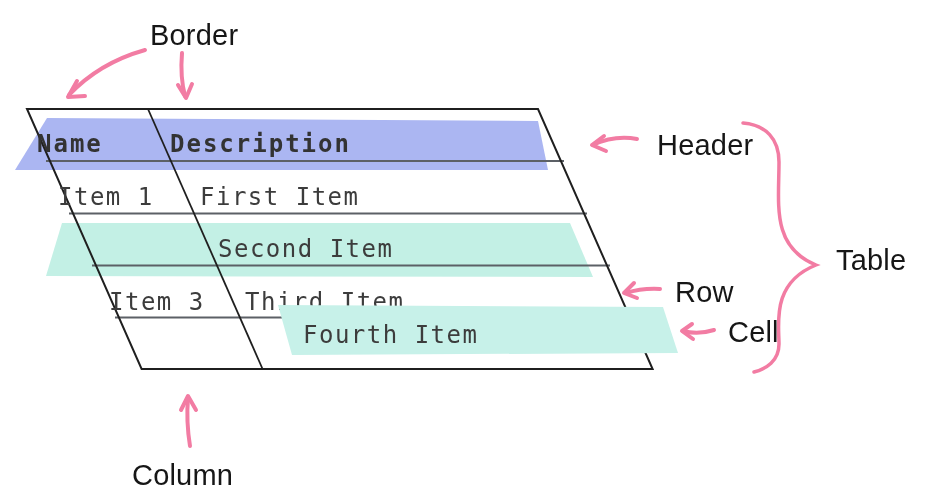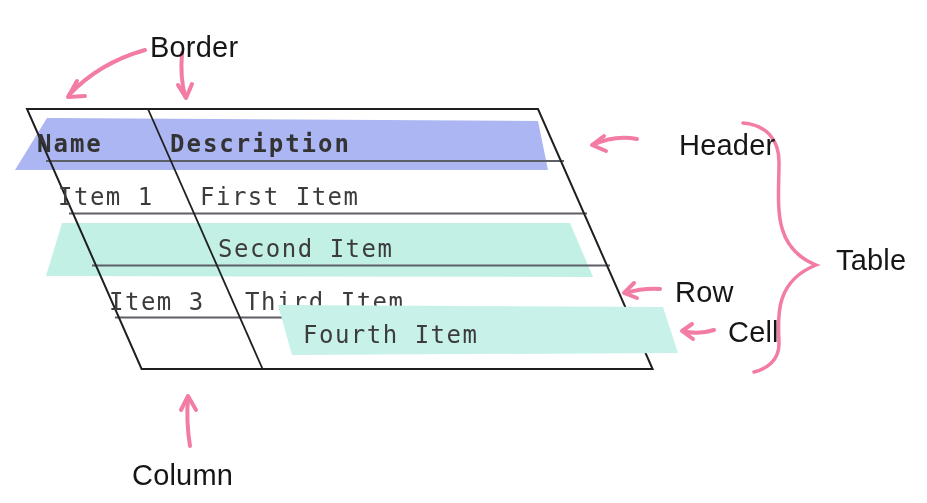--- a/index.html
+++ b/index.html
@@ -73,19 +73,19 @@
 
       <path d="M 190,446 Q 186,421 188,398"></path>
       <path d="M 181,410 L 188,396 L 196,410"></path>
     </g>
 
     <path d="M 743,123 C 766,125 779,139 779,162 C 779,204 771,247 816,265 C 771,283 779,324 779,344 C 779,361 766,369 754,372" style="stroke:var(--accent);stroke-width:3.5;fill:none;stroke-linecap:round"></path>
   </svg>
 
   <div class="cell-text toplayer" style="left:303px; top:323px;">Fourth Item</div>
 
-  <div class="label" style="left:150px; top:33px;">Border</div>
-  <div class="label" style="left:679px; top:131px;">Header</div>
+  <div class="label" style="left:150px; top:21px;">Border</div>
+  <div class="label" style="left:657px; top:131px;">Header</div>
   <div class="label" style="left:836px; top:246px;">Table</div>
   <div class="label" style="left:675px; top:278px;">Row</div>
   <div class="label" style="left:728px; top:318px;">Cell</div>
   <div class="label" style="left:132px; top:461px;">Column</div>
 </div>
 
 </body></html>

